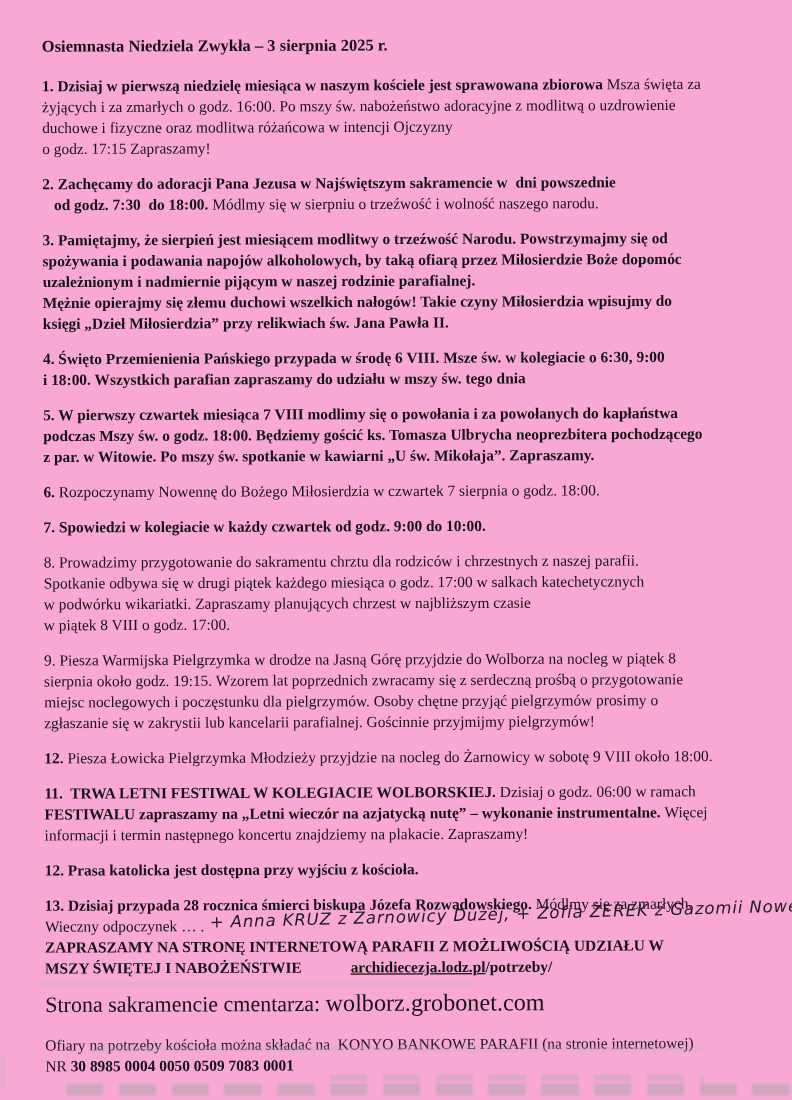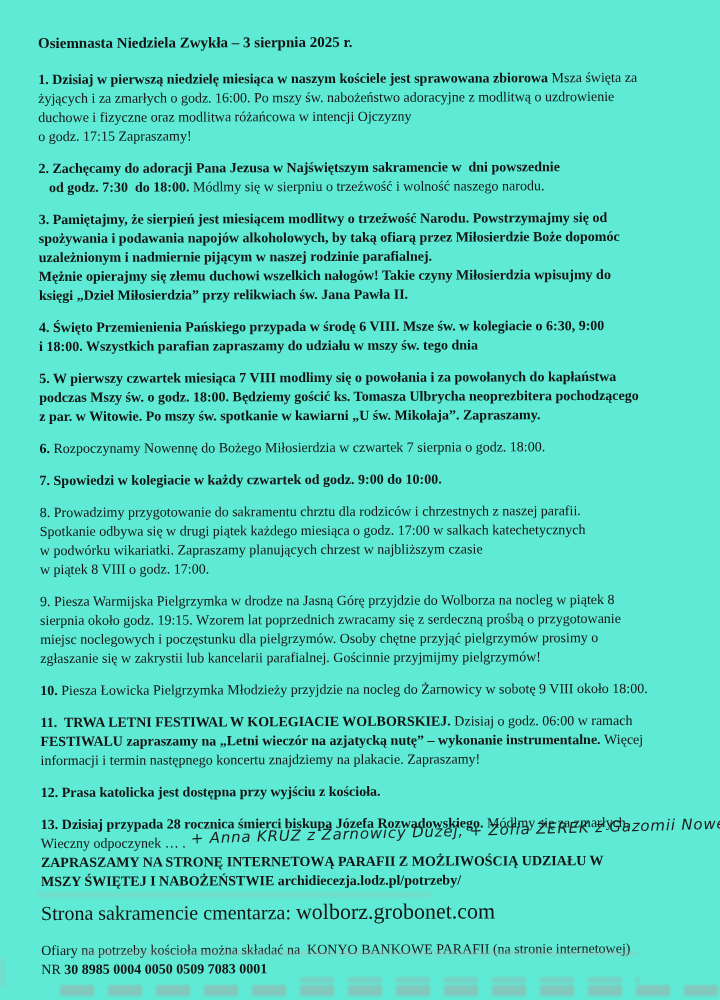--- a/index.html
+++ b/index.html
@@ -1,25 +1,25 @@
 <!DOCTYPE html>
 <html><head>
 <meta charset="utf-8">
 <style>
   html,body{margin:0;padding:0;}
   body{
     width:720px;height:1000px;background:#ffffff;overflow:hidden;
     font-family:"Liberation Serif", serif;
   }
-  .page{position:relative;width:720px;height:1000px;background:#5eead4;color:#141414;}
+  .page{position:relative;width:720px;height:1000px;background:#f9a8d4;color:#141414;}
   .content{position:absolute;left:38px;top:34px;width:662px;transform:rotate(-0.2deg);transform-origin:top left;}
   .para{margin:0 0 13px 0;font-size:14px;line-height:19px;white-space:pre-wrap;}
   .title{font-weight:bold;font-size:15px;margin-bottom:17px;}
   .b{font-weight:bold;}
-  .u{}
+  .u{text-decoration:underline;margin-left:41px;}
   .no-gap{margin-bottom:0;}
   .small-gap{margin-bottom:6px;}
   .para13{position:relative;}
   .handwriting{
     position:absolute;left:150px;top:15px;
     font-family:"DejaVu Sans", sans-serif;font-style:italic;
     font-size:15px;letter-spacing:0.8px;white-space:nowrap;
     transform:rotate(-1.4deg);transform-origin:left center;color:#1c1c1c;
   }
   .cemetery{margin:2px 0 12px 0;font-size:20px;line-height:32px;white-space:nowrap;}
@@ -67,21 +67,21 @@
     <p class="para"><span>8. Prowadzimy przygotowanie do sakramentu chrztu dla rodziców i chrzestnych z naszej parafii.
 Spotkanie odbywa się w drugi piątek każdego miesiąca o godz. 17:00 w salkach katechetycznych
 w podwórku wikariatki. Zapraszamy planujących chrzest w najbliższym czasie
 w piątek 8 VIII o godz. 17:00.</span></p>
 
     <p class="para"><span>9. Piesza Warmijska Pielgrzymka w drodze na Jasną Górę przyjdzie do Wolborza na nocleg w piątek 8
 sierpnia około godz. 19:15. Wzorem lat poprzednich zwracamy się z serdeczną prośbą o przygotowanie
 miejsc noclegowych i poczęstunku dla pielgrzymów. Osoby chętne przyjąć pielgrzymów prosimy o
 zgłaszanie się w zakrystii lub kancelarii parafialnej. Gościnnie przyjmijmy pielgrzymów!</span></p>
 
-    <p class="para"><span class="b">10. </span><span>Piesza Łowicka Pielgrzymka Młodzieży przyjdzie na nocleg do Żarnowicy w sobotę 9 VIII około 18:00.</span></p>
+    <p class="para"><span class="b">12. </span><span>Piesza Łowicka Pielgrzymka Młodzieży przyjdzie na nocleg do Żarnowicy w sobotę 9 VIII około 18:00.</span></p>
 
     <p class="para"><span class="b">11.  TRWA LETNI FESTIWAL W KOLEGIACIE WOLBORSKIEJ. </span><span>Dzisiaj o godz. 06:00 w ramach
 </span><span class="b">FESTIWALU zapraszamy na „Letni wieczór na azjatycką nutę” – wykonanie instrumentalne. </span><span>Więcej
 informacji i termin następnego koncertu znajdziemy na plakacie. Zapraszamy!</span></p>
 
     <p class="para"><span class="b">12. Prasa katolicka jest dostępna przy wyjściu z kościoła.</span></p>
 
     <p class="para para13 no-gap"><span class="b">13. Dzisiaj przypada 28 rocznica śmierci biskupa Józefa Rozwadowskiego. </span><span>Módlmy się za zmarłych.
 Wieczny odpoczynek … .</span><span class="handwriting">+ Anna KRUZ z Żarnowicy Dużej, + Zofia ŻEREK z Gazomii Nowej</span></p>
 

